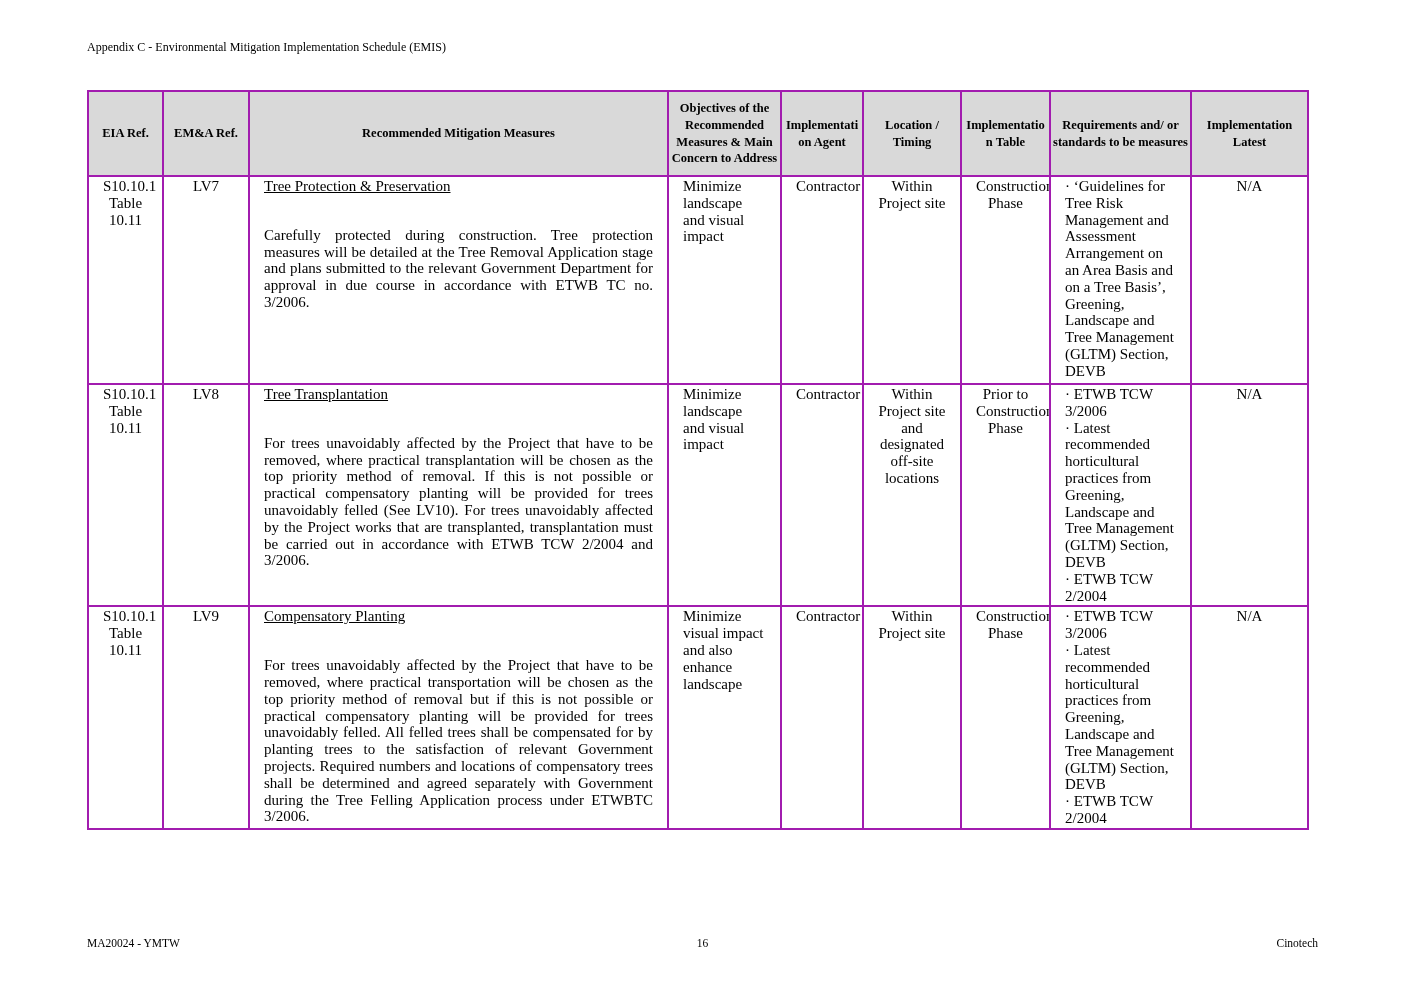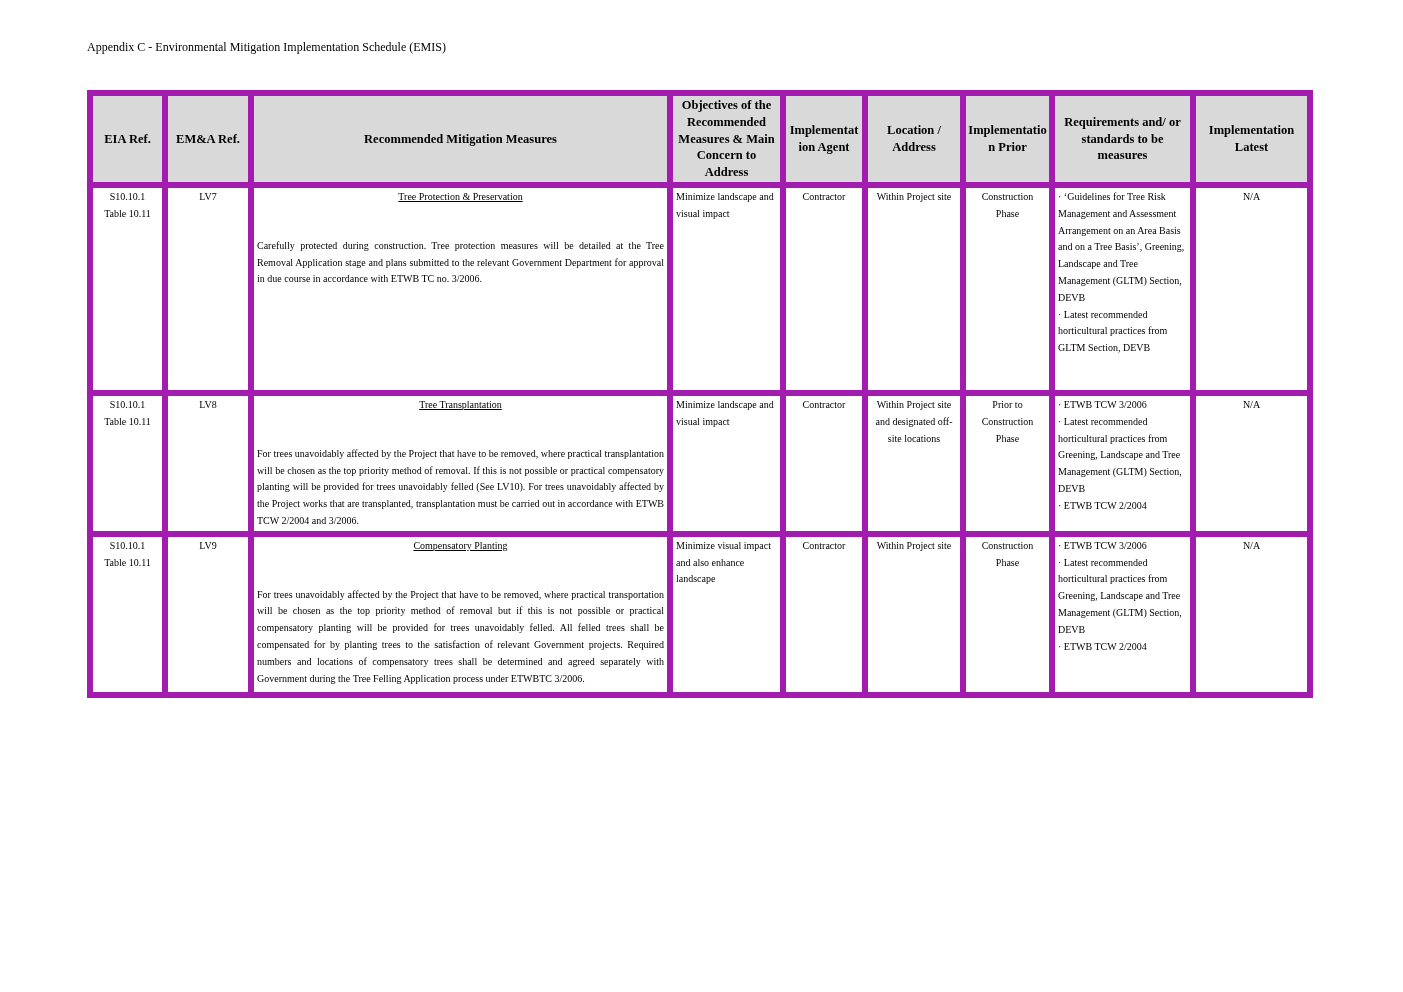--- a/index.html
+++ b/index.html
@@ -28,50 +28,50 @@
   table.emis {
     position: absolute;
     left: 87px;
     top: 90px;
     width: 1220px;
     border-collapse: collapse;
     table-layout: fixed;
     border: 2px solid #000;
   }
   table.emis th, table.emis td {
-    border: 6px solid #a21caf;
+    border: 2px solid #a21caf;
     overflow: hidden;
   }
   table.emis th {
     background: #d9d9d9;
     font-weight: bold;
     font-size: 12.5px;
     line-height: 16.8px;
     text-align: center;
     vertical-align: middle;
     padding: 1px 2px;
     overflow-wrap: break-word;
     word-wrap: break-word;
   }
   table.emis td {
-    font-size: 10px;
+    font-size: 15px;
     line-height: 16.8px;
     vertical-align: top;
-    padding: 1px 3px;
+    padding: 1px 14px;
     background: #ffffff;
   }
   tr.hdr   { height: 85px; }
   tr.row-1 { height: 208px; }
   tr.row-2 { height: 138px; }
   tr.row-3 { height: 161px; }
   .cell-center { text-align: center; }
   .prewrap { white-space: pre-line; }
   .measure-title {
     text-decoration: underline;
-    text-align: center;
+    text-align: left;
   }
   .measure-body {
     text-align: justify;
     margin-top: 32px;
   }
   .req-clip {
     overflow: hidden;
     max-height: 203px;
   }
   .page-footer {
@@ -105,22 +105,22 @@
       <col style="width:141px">
       <col style="width:117px">
     </colgroup>
     <tbody>
       <tr class="hdr">
         <th>EIA Ref.</th>
         <th>EM&amp;A Ref.</th>
         <th>Recommended Mitigation Measures</th>
         <th>Objectives of the Recommended Measures &amp; Main Concern to Address</th>
         <th>Implementation Agent</th>
-        <th>Location / Address</th>
-        <th>Implementation Prior</th>
+        <th>Location / Timing</th>
+        <th>Implementation Table</th>
         <th>Requirements and/ or standards to be measures</th>
         <th>Implementation Latest</th>
       </tr>
 
       <tr class="row-1">
         <td class="cell-center prewrap">S10.10.1
 Table 10.11</td>
         <td class="cell-center">LV7</td>
         <td>
           <div class="measure-title">Tree Protection &amp; Preservation</div>
@@ -172,14 +172,19 @@
         <td>
           <div class="prewrap">· ETWB TCW 3/2006
 · Latest recommended horticultural practices from Greening, Landscape and Tree Management (GLTM) Section, DEVB
 · ETWB TCW 2/2004</div>
         </td>
         <td class="cell-center">N/A</td>
       </tr>
     </tbody>
   </table>
 
+  <div class="page-footer">
+    <span class="f-left">MA20024 - YMTW</span>
+    <span class="f-center">16</span>
+    <span class="f-right">Cinotech</span>
+  </div>
 
 </div>
 
 </body></html>

